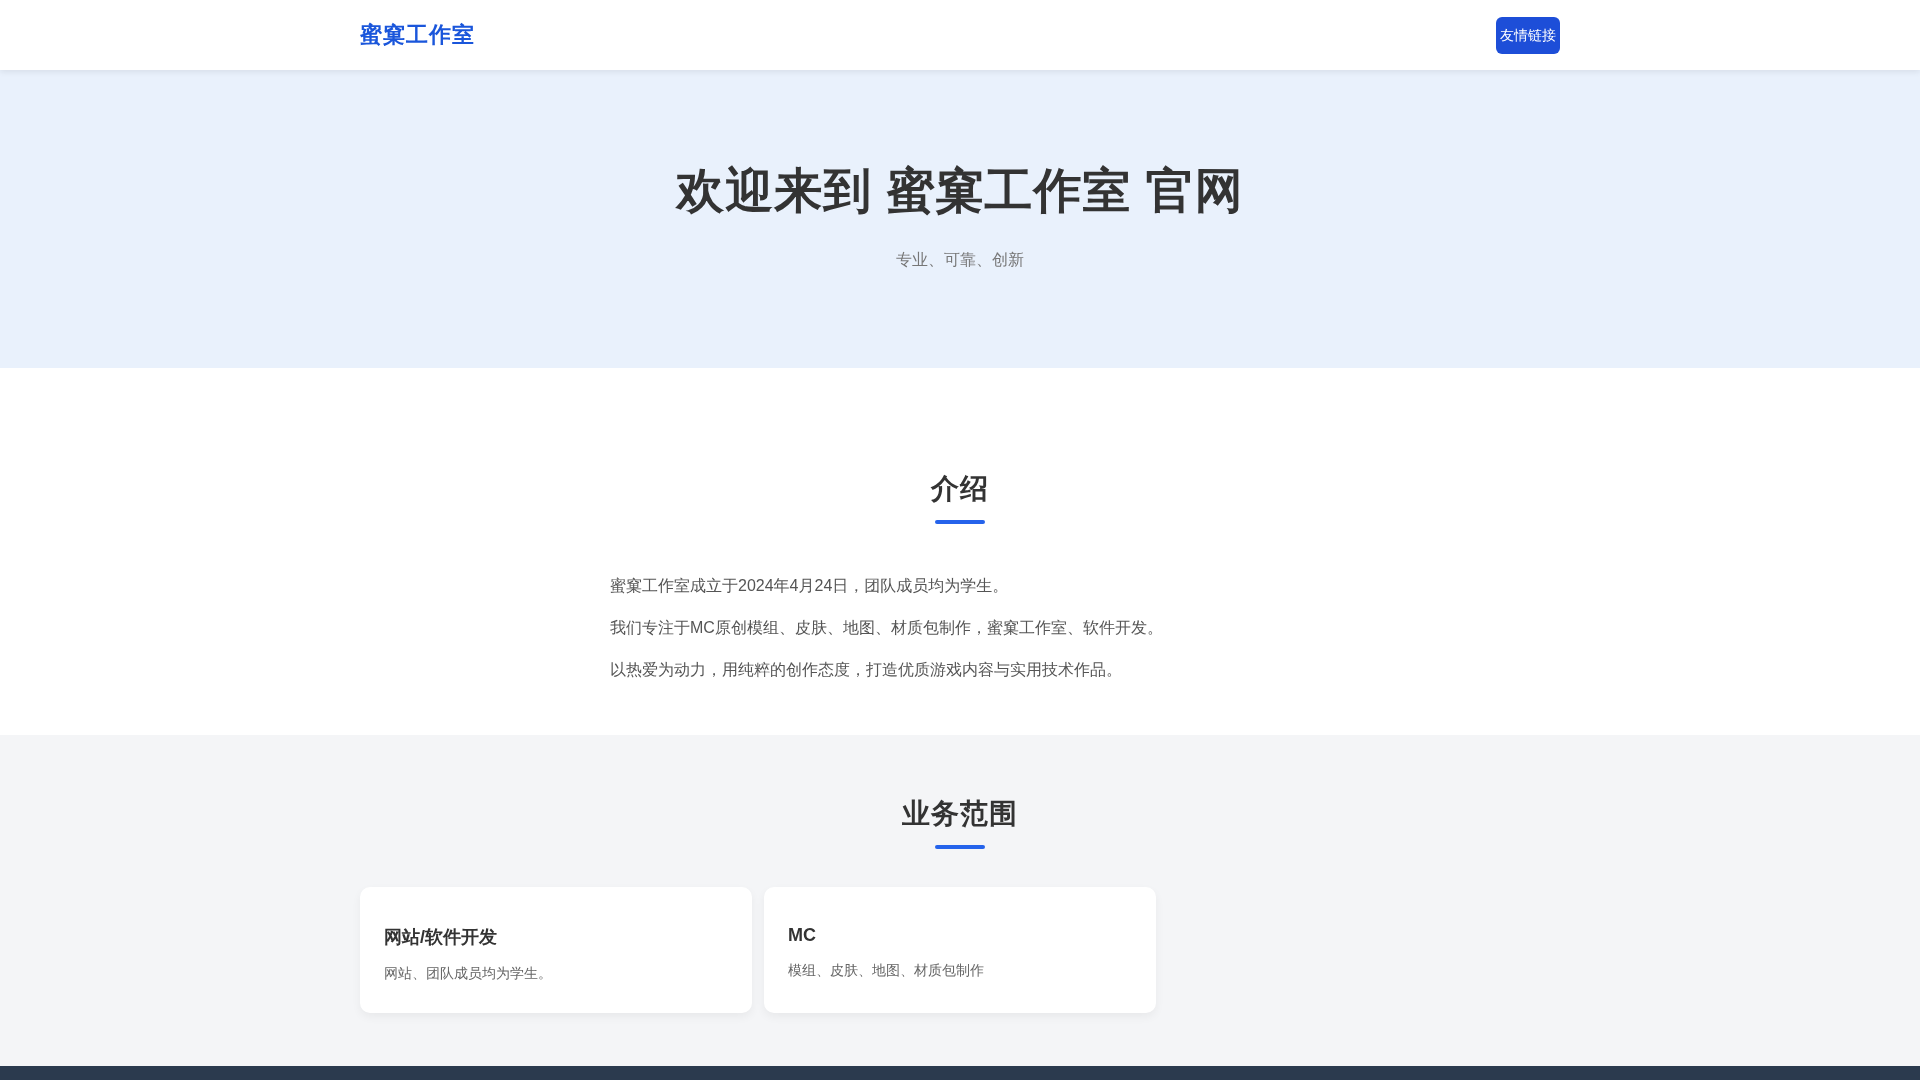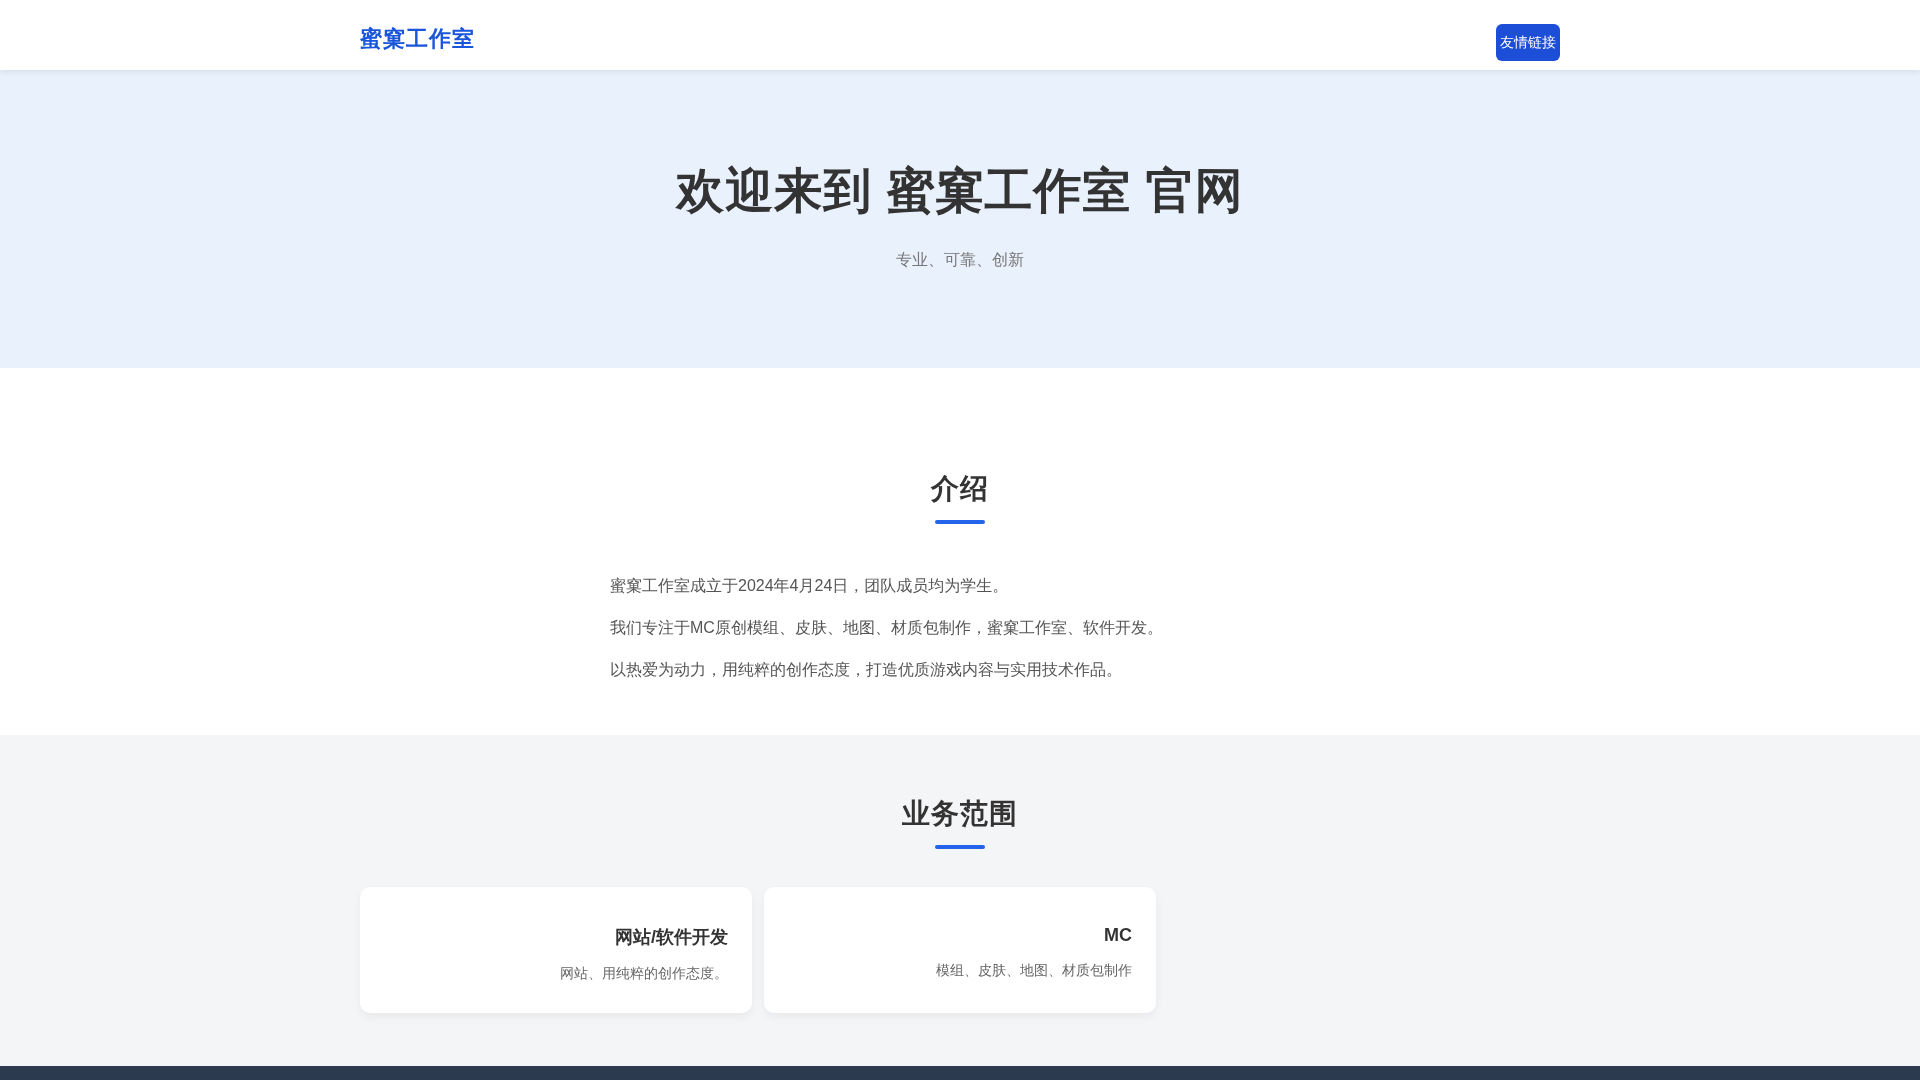--- a/index.html
+++ b/index.html
@@ -17,21 +17,21 @@
   }
   .container{width:1200px;margin:0 auto;}
 
   
   .site-header{
     height:70px;background:#ffffff;flex:0 0 auto;
     box-shadow:0 2px 6px rgba(0,0,0,.08);
     position:relative;z-index:5;
   }
   .site-header .container{
-    height:100%;display:flex;align-items:flex-start;justify-content:space-between;margin-top:24px;
+    height:100%;display:flex;align-items:center;justify-content:space-between;
   }
   .brand{
     font-size:22px;font-weight:bold;color:var(--logo);
     text-decoration:none;letter-spacing:1px;cursor:pointer;
   }
   .links-btn{
     background:var(--primary);color:#ffffff;border:none;cursor:pointer;
     font-size:14px;padding:0 4px;height:37px;line-height:37px;
     border-radius:6px;font-family:inherit;
   }
@@ -69,21 +69,20 @@
     margin-bottom:18px;
   }
 
   
   .services{
     flex:1 1 auto;background:var(--section_bg);padding-top:62px;
   }
   .cards{
     display:grid;grid-template-columns:repeat(3,1fr);gap:12px;
     margin-top:38px;
-    text-align:right;
   }
   .card{
     background:#ffffff;border-radius:10px;
     box-shadow:0 4px 10px rgba(0,0,0,.05);
     padding:38px 24px 30px;min-height:122px;
   }
   .card h3{
     font-size:18px;color:var(--heading_text);font-weight:bold;
   }
   .card p{
@@ -119,21 +118,21 @@
     <p>以热爱为动力，用纯粹的创作态度，打造优质游戏内容与实用技术作品。</p>
   </div>
 </section>
 
 <section class="services">
   <h2 class="section-title">业务范围</h2>
   <div class="section-underline"></div>
   <div class="container cards">
     <div class="card">
       <h3>网站/软件开发</h3>
-      <p>网站、用纯粹的创作态度。</p>
+      <p>网站、团队成员均为学生。</p>
     </div>
     <div class="card">
       <h3>MC</h3>
       <p>模组、皮肤、地图、材质包制作</p>
     </div>
   </div>
 </section>
 
 <div class="footer-bar"></div>
 

